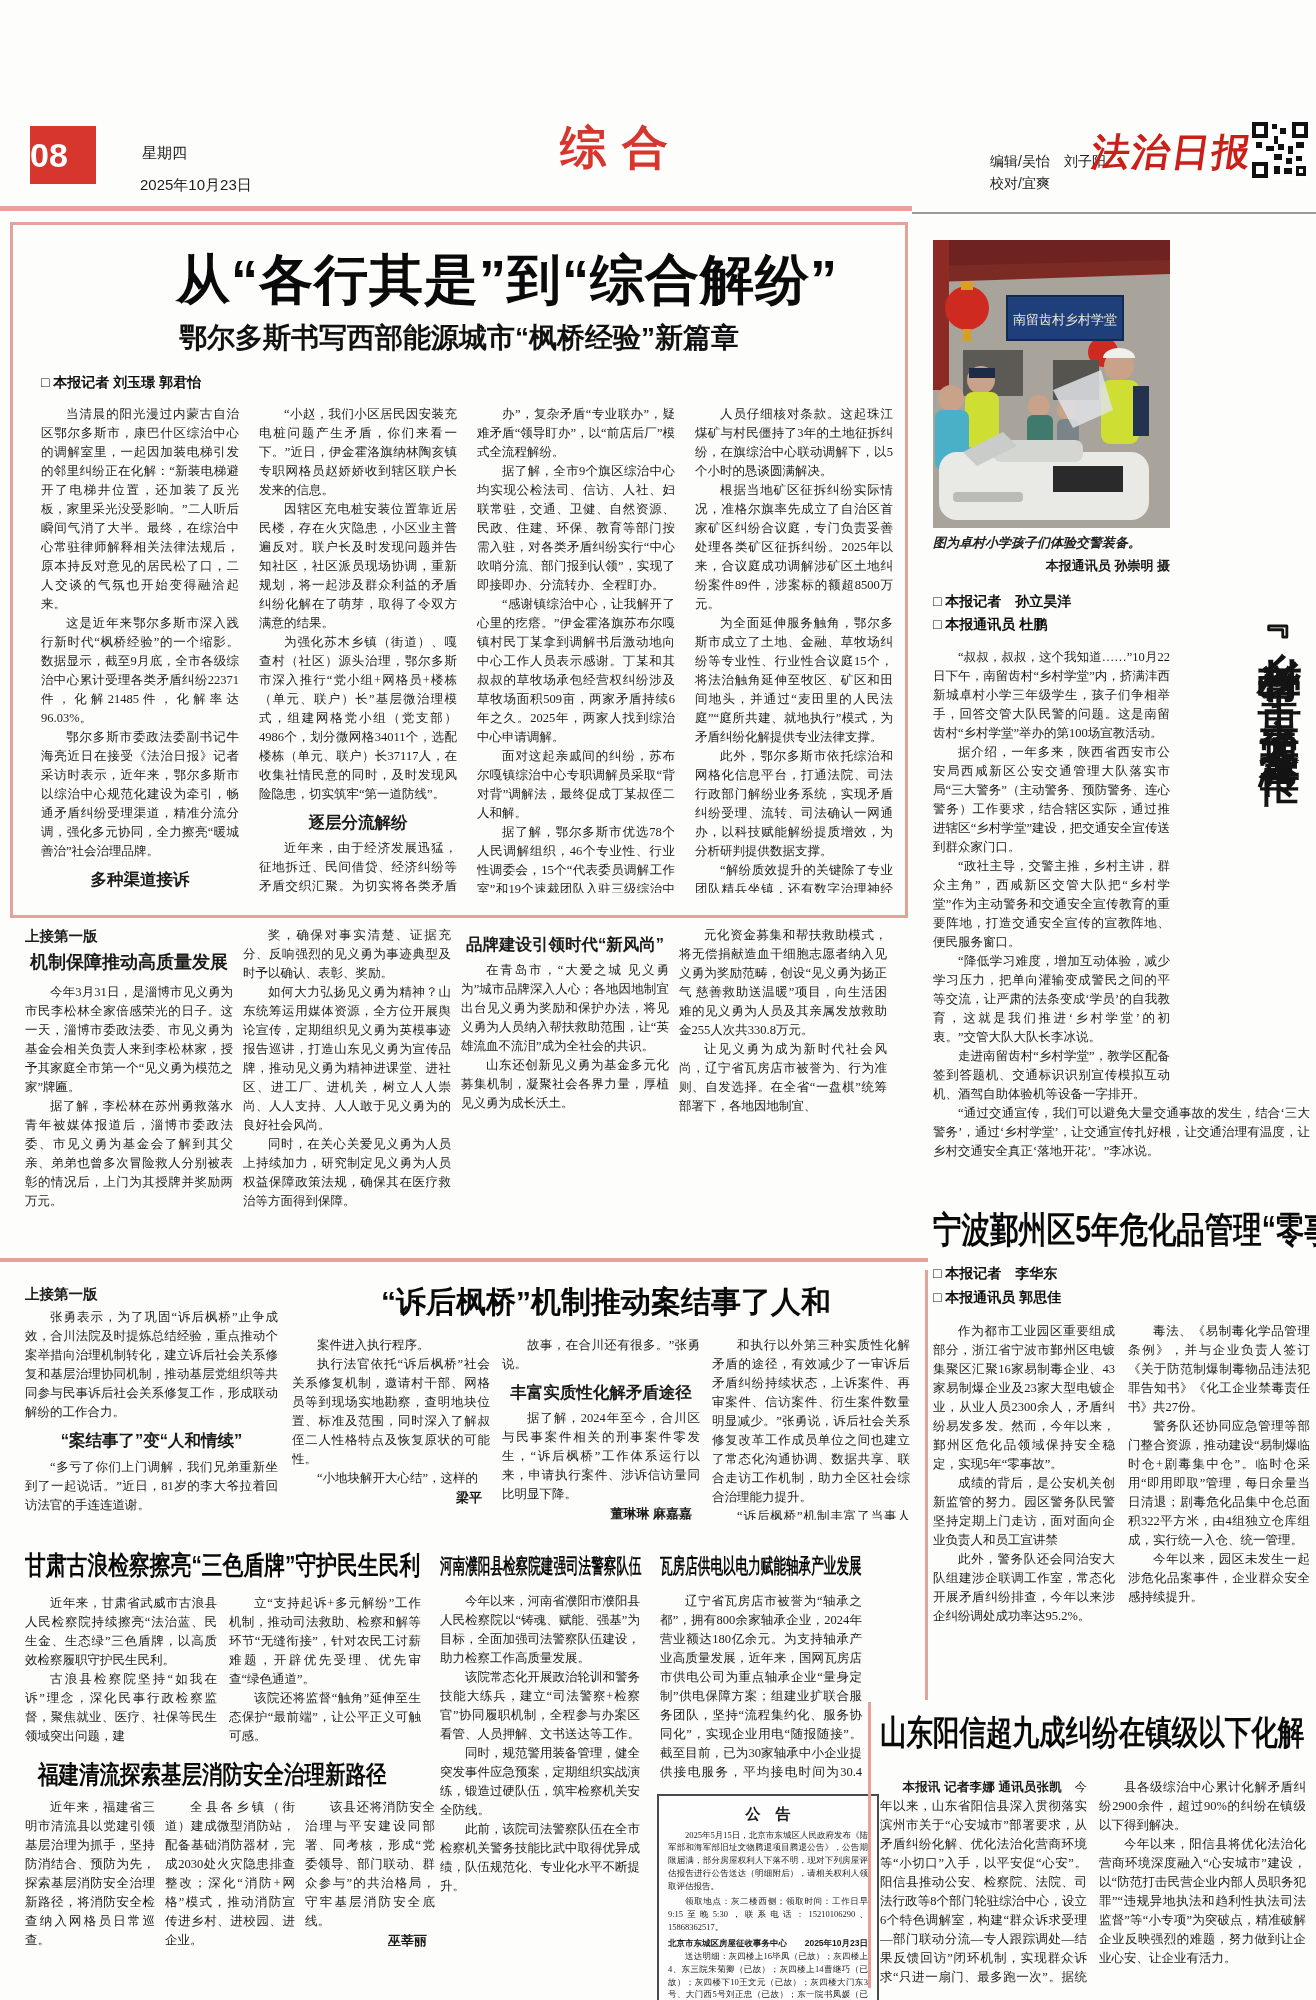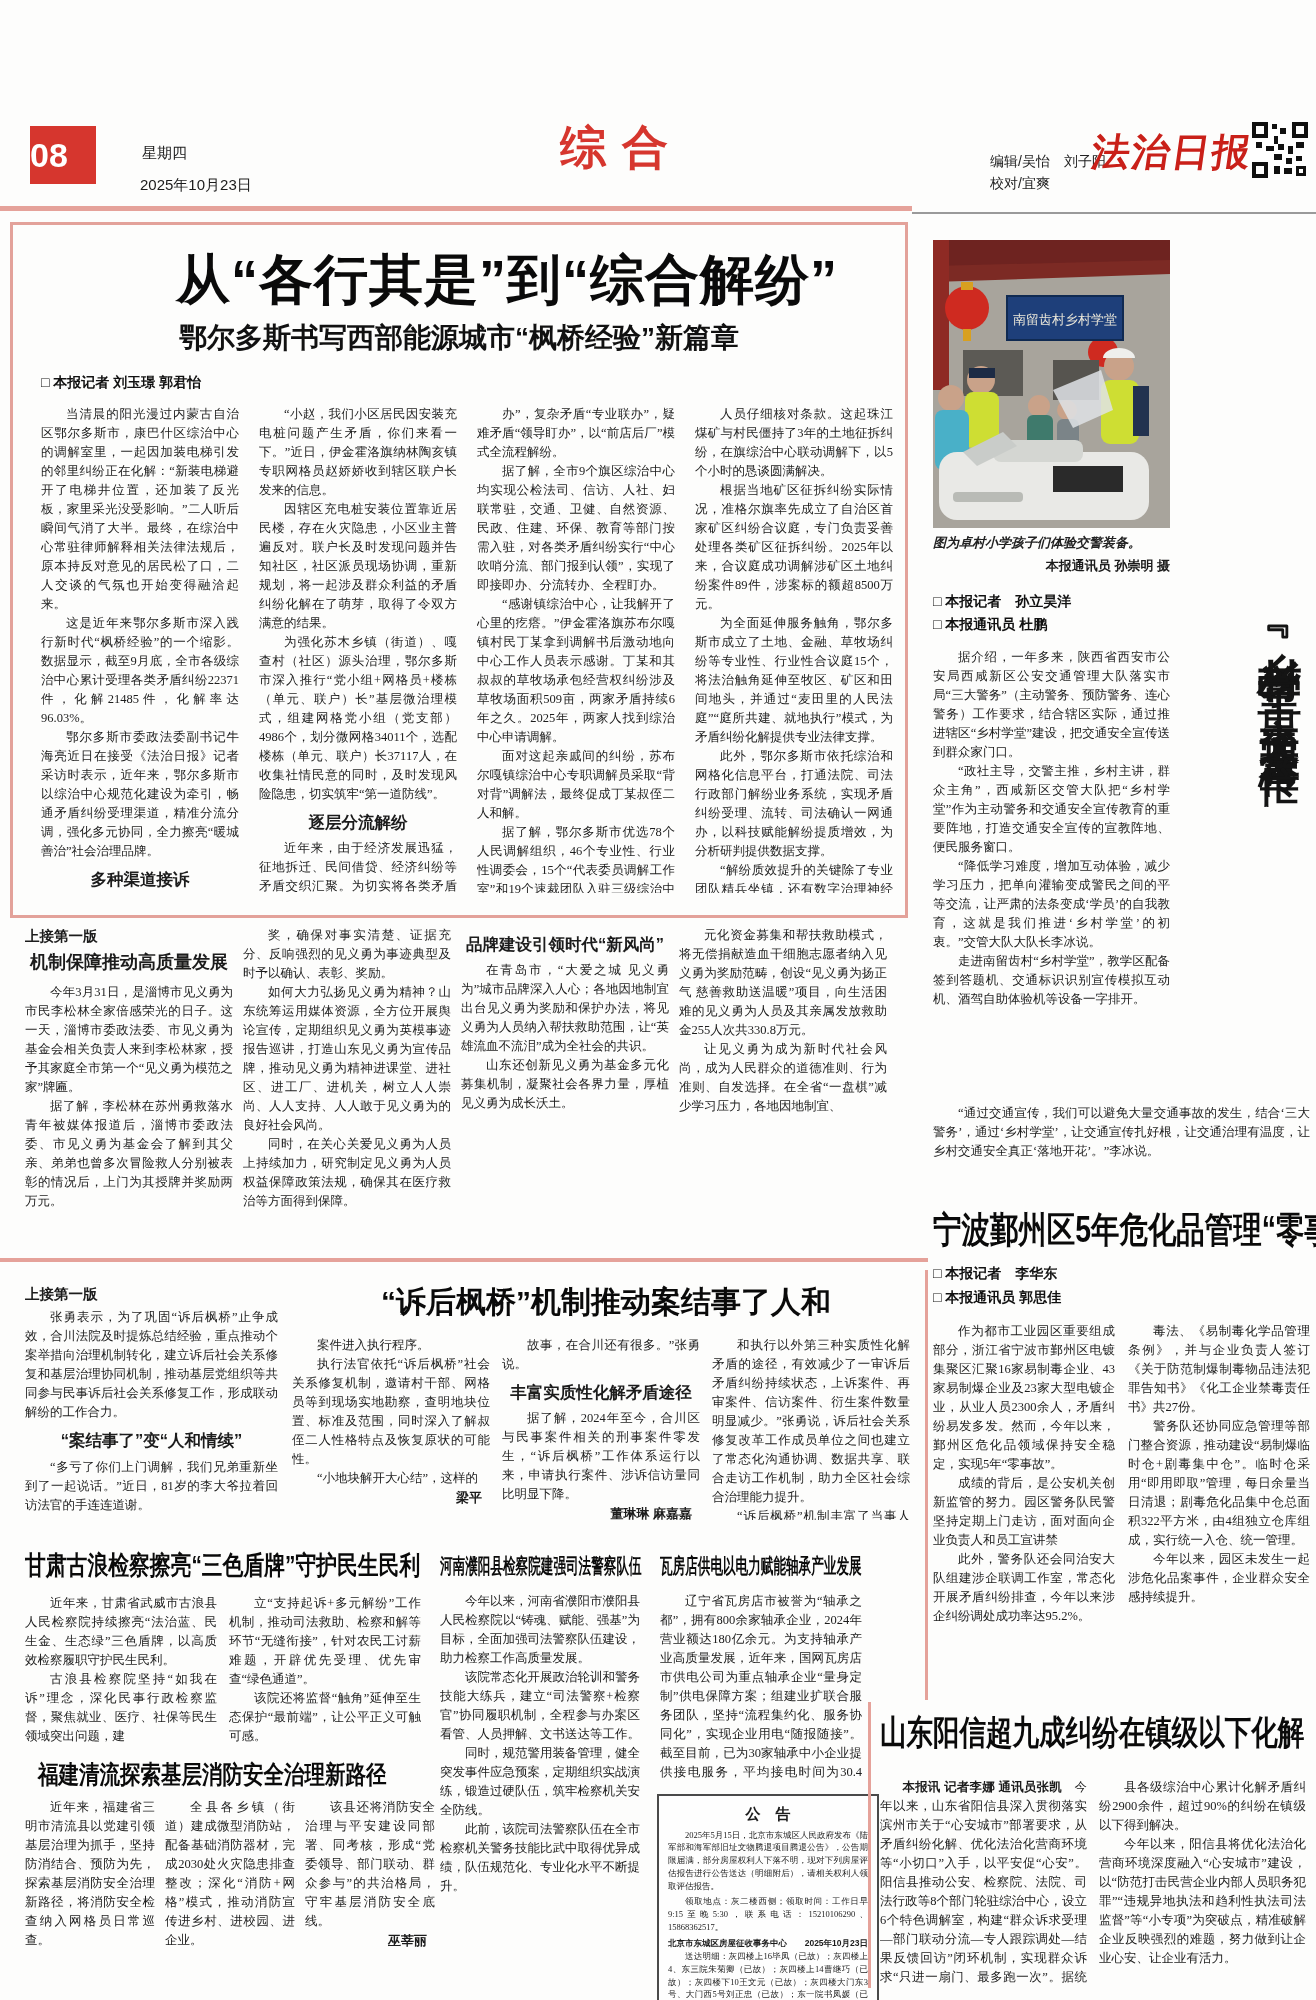--- a/index.html
+++ b/index.html
@@ -167,20 +167,21 @@
       <span class="vhl-a">『乡村学堂』</span>
       <span class="vhl-b">里交通安全宣传忙</span>
     </div>
   </div>
   <div class="abs caption" style="left:933px;top:534px;width:237px;">图为卓村小学孩子们体验交警装备。</div>
   <div class="abs credit" style="left:933px;top:556px;width:237px;">本报通讯员 孙崇明 摄</div>
   <div class="abs byline" style="left:933px;top:590px;">□ 本报记者　孙立昊洋</div>
   <div class="abs byline" style="left:933px;top:613px;">□ 本报通讯员 杜鹏</div>
   <div class="abs col" style="left:933px;top:648px;width:237px;height:452px;">
     <div>
+        <p>“叔叔，叔叔，这个我知道……”10月22日下午，南留齿村“乡村学堂”内，挤满沣西新城卓村小学三年级学生，孩子们争相举手，回答交管大队民警的问题。这是南留齿村“乡村学堂”举办的第100场宣教活动。</p>
         <p>据介绍，一年多来，陕西省西安市公安局西咸新区公安交通管理大队落实市局“三大警务”（主动警务、预防警务、连心警务）工作要求，结合辖区实际，通过推进辖区“乡村学堂”建设，把交通安全宣传送到群众家门口。</p>
         <p>“政社主导，交警主推，乡村主讲，群众主角”，西咸新区交管大队把“乡村学堂”作为主动警务和交通安全宣传教育的重要阵地，打造交通安全宣传的宣教阵地、便民服务窗口。</p>
         <p>“降低学习难度，增加互动体验，减少学习压力，把单向灌输变成警民之间的平等交流，让严肃的法条变成‘学员’的自我教育，这就是我们推进‘乡村学堂’的初衷。”交管大队大队长李冰说。</p>
         <p>走进南留齿村“乡村学堂”，教学区配备签到答题机、交通标识识别宣传模拟互动机、酒驾自助体验机等设备一字排开。</p>
       </div>
   </div>
   <div class="abs col" style="left:933px;top:1104px;width:377px;height:62px;">
     <div>
         <p>“通过交通宣传，我们可以避免大量交通事故的发生，结合‘三大警务’，通过‘乡村学堂’，让交通宣传扎好根，让交通治理有温度，让乡村交通安全真正‘落地开花’。”李冰说。</p>
       </div>
@@ -204,21 +205,21 @@
   <div class="abs col" style="left:461px;top:926px;width:208px;height:322px;">
     <h3 class="ih">品牌建设引领时代“新风尚”</h3>
     <div>
         <p>在青岛市，“大爱之城 见义勇为”城市品牌深入人心；各地因地制宜出台见义勇为奖励和保护办法，将见义勇为人员纳入帮扶救助范围，让“英雄流血不流泪”成为全社会的共识。</p>
         <p>山东还创新见义勇为基金多元化募集机制，凝聚社会各界力量，厚植见义勇为成长沃土。</p>
       </div>
   </div>
   <div class="abs col" style="left:679px;top:926px;width:208px;height:322px;">
     <div>
         <p>元化资金募集和帮扶救助模式，将无偿捐献造血干细胞志愿者纳入见义勇为奖励范畴，创设“见义勇为扬正气 慈善救助送温暖”项目，向生活困难的见义勇为人员及其亲属发放救助金255人次共330.8万元。</p>
-        <p>让见义勇为成为新时代社会风尚，成为人民群众的道德准则、行为准则、自发选择。在全省“一盘棋”减少学习压力，各地因地制宜、</p>
+        <p>让见义勇为成为新时代社会风尚，辽宁省瓦房店市被誉为、行为准则、自发选择。在全省“一盘棋”统筹部署下，各地因地制宜、</p>
       </div>
   </div>
 
   <div class="abs rule-pink" style="left:0;top:1258px;width:928px;height:4px;"></div>
   <div class="abs rule-pink" style="left:925px;top:1270px;width:3px;height:430px;"></div>
 
   <div class="abs col" style="left:25px;top:1284px;width:253px;height:238px;">
     <div class="jump">上接第一版</div>
     <div>
         <p>张勇表示，为了巩固“诉后枫桥”止争成效，合川法院及时提炼总结经验，重点推动个案举措向治理机制转化，建立诉后社会关系修复和基层治理协同机制，推动基层党组织等共同参与民事诉后社会关系修复工作，形成联动解纷的工作合力。</p>

